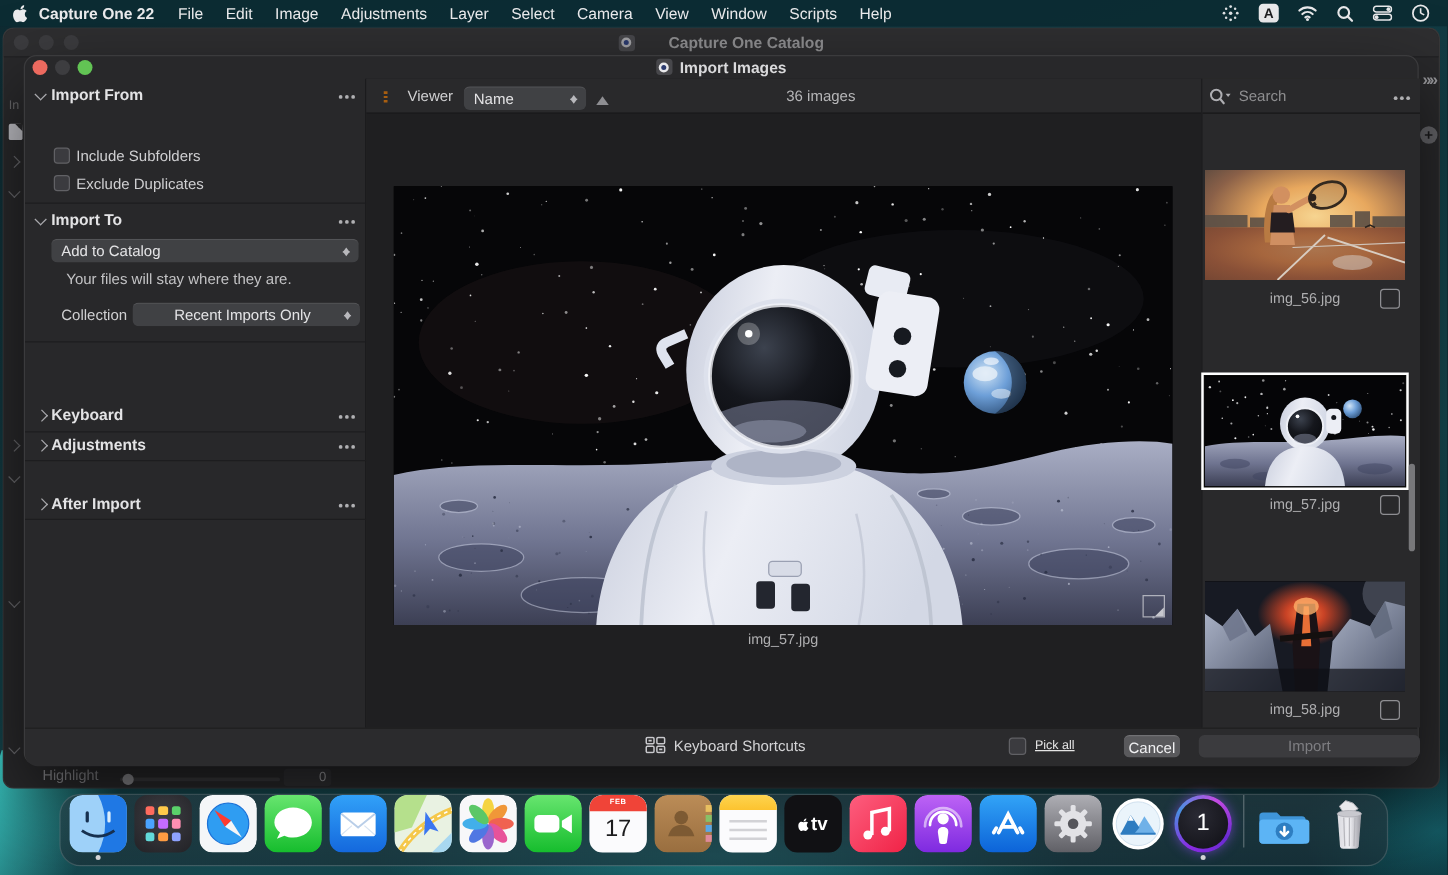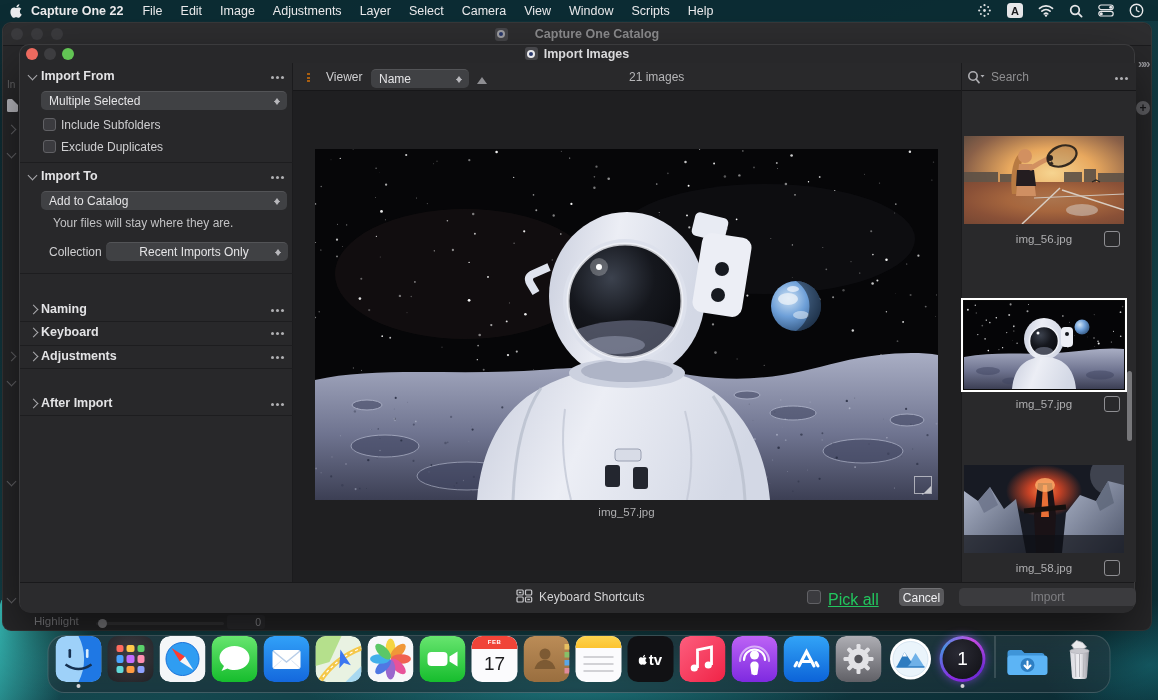--- a/index.html
+++ b/index.html
@@ -84,21 +84,21 @@
   .pickbox{right:6px;bottom:6px;width:16px;height:16px;border:1.5px solid rgba(255,255,255,.55);position:absolute;}
   .pickbox::after{content:"";position:absolute;right:0;bottom:0;border-left:7px solid transparent;border-bottom:7px solid rgba(255,255,255,.7);}
   .imglabel{font-size:11.5px;color:#aeaeb0;text-align:center;}
   .thumb{width:160px;height:88px;background:#000;}
   .thumb.sel{box-shadow:0 0 0 1px #0b0b0b,0 0 0 3px #fff;}
   .tlabel{width:160px;text-align:center;font-size:11.5px;color:#aeaeb0;}
   .tcbx{width:16px;height:16px;background:transparent;border:1.5px solid #8e8e92;border-radius:3px;box-sizing:border-box;}
   .scrollthumb{width:5px;height:70px;background:#77777a;border-radius:2.5px;}
   .footer{left:0;top:537px;width:100%;height:31px;background:#2b2b2d;border-top:1px solid #19191b;
     border-radius:0 0 10px 10px;box-sizing:border-box;}
-  .flabel{font-size:16px;color:#22c55e;text-decoration:underline;}
+  .flabel{font-size:10px;color:#e5e5e5;text-decoration:underline;}
   .btn{border-radius:4.5px;font-size:12px;display:flex;align-items:center;justify-content:center;box-sizing:border-box;}
   .btn.cancel{background:#59595c;color:#f0f0f2;border-top:1px solid rgba(255,255,255,.15);}
   .btn.import{background:#3b3b3e;color:#7e7e82;}
   
   .dock{left:50%;bottom:7px;transform:translateX(-50%);height:58px;display:flex;align-items:flex-start;
     gap:6px;padding:0 7px;background:linear-gradient(rgba(40,62,70,.62),rgba(28,48,56,.62));
     border:1px solid rgba(255,255,255,.15);border-radius:17px;box-sizing:border-box;}
   .dslot{position:relative;width:46px;height:46px;flex:none;}
   .dicon{width:46px;height:46px;border-radius:10.5px;position:relative;overflow:hidden;}
   .dicon.round{border-radius:50%;overflow:visible;}
@@ -224,24 +224,20 @@
     <div class="abs dtitle">
       <span class="appicon"></span>
       <span class="t">Import Images</span>
     </div>
 
     
     <div class="abs lpanel"></div>
     <span class="abs chev down" style="left:9px;top:27px;"></span>
     <span class="abs sechdr" style="left:21px;top:24px;">Import From</span>
     <span class="abs more" style="left:251px;top:31px;"></span>
-    <div class="abs dd" style="left:21px;top:46px;width:246px;">
-      <span class="txt">Multiple Selected</span>
-        <span class="stepper"></span>
-    </div>
     <span class="abs cbx" style="left:23px;top:73px;"></span>
     <span class="abs lbl" style="left:41px;top:73px;">Include Subfolders</span>
     <span class="abs cbx" style="left:23px;top:95px;"></span>
     <span class="abs lbl" style="left:41px;top:95px;">Exclude Duplicates</span>
     <div class="abs divline" style="top:117px;"></div>
 
     <span class="abs chev down" style="left:9px;top:127px;"></span>
     <span class="abs sechdr" style="left:21px;top:124px;">Import To</span>
     <span class="abs more" style="left:251px;top:131px;"></span>
     <div class="abs dd" style="left:21px;top:146px;width:246px;">
@@ -249,25 +245,20 @@
         <span class="stepper"></span>
     </div>
     <span class="abs note" style="left:33px;top:171px;">Your files will stay where they are.</span>
     <span class="abs lbl" style="left:29px;top:200px;">Collection</span>
     <div class="abs dd" style="left:86px;top:197px;width:182px;text-align:center;">
       <span class="txt">Recent Imports Only</span>
         <span class="stepper"></span>
     </div>
     <div class="abs divline" style="top:228px;"></div>
 
-    <div class="abs secrow" style="top:252.5px;">
-      <span class="abs chev right" style="left:10px;top:8px;"></span>
-      <span class="abs sechdr" style="left:21px;top:4px;">Naming</span>
-      <span class="abs more" style="left:251px;top:11px;"></span>
-    </div>
     <div class="abs secrow" style="top:276px;">
       <span class="abs chev right" style="left:10px;top:8px;"></span>
       <span class="abs sechdr" style="left:21px;top:4px;">Keyboard</span>
       <span class="abs more" style="left:251px;top:11px;"></span>
     </div>
     <div class="abs secrow" style="top:299.5px;">
       <span class="abs chev right" style="left:10px;top:8px;"></span>
       <span class="abs sechdr" style="left:21px;top:4px;">Adjustments</span>
       <span class="abs more" style="left:251px;top:11px;"></span>
     </div>
@@ -281,21 +272,21 @@
     <div class="abs vpanel">
       <div class="abs toolbar"></div>
     </div>
     <span class="abs vicon" style="left:285px;top:26px;"></span>
     <span class="abs lbl" style="left:306px;top:25px;">Viewer</span>
     <div class="abs dd" style="left:351px;top:24px;width:98px;">
       <span class="txt">Name</span>
         <span class="stepper"></span>
     </div>
     <span class="abs tri-up" style="left:457px;top:27px;"></span>
-    <span class="abs count" style="left:609px;top:25px;">21 images</span>
+    <span class="abs count" style="left:609px;top:25px;">36 images</span>
 
     <div class="abs imgwrap">
       <svg width="623" height="351" viewBox="0 0 623 351">
         <defs>
           <radialGradient id="visorG" cx="38%" cy="30%" r="85%">
             <stop offset="0%" stop-color="#3c424e"></stop>
               <stop offset="45%" stop-color="#15171d"></stop>
               <stop offset="100%" stop-color="#07080b"></stop>
           </radialGradient>
           <linearGradient id="moonG" x1="0" y1="0" x2="0" y2="1">

